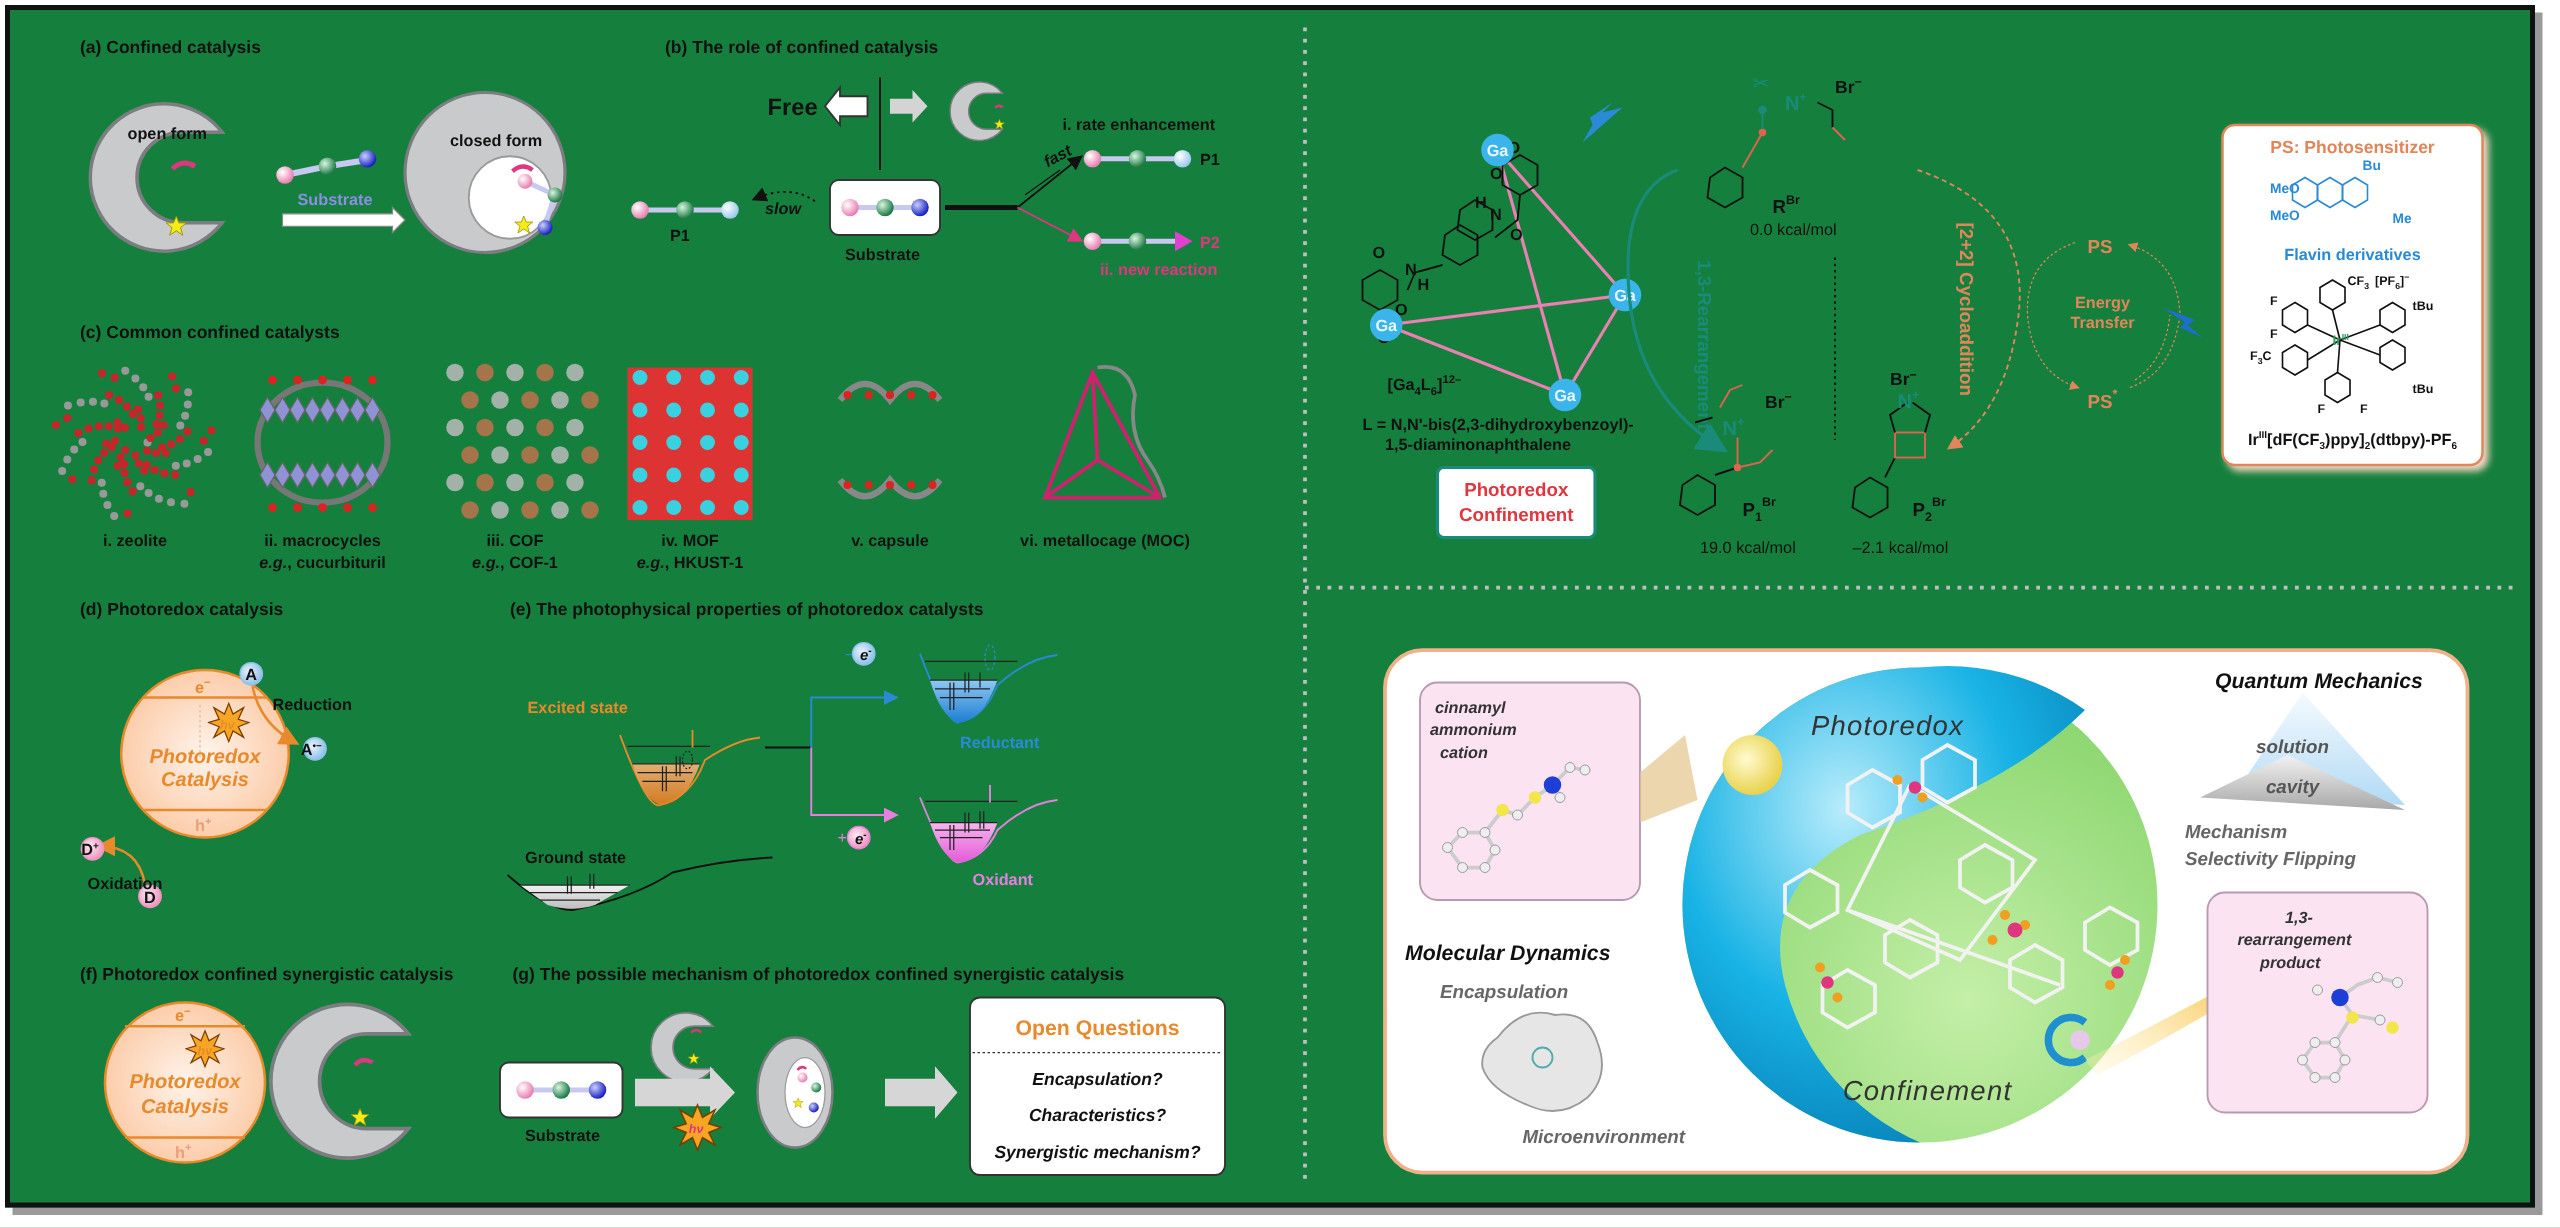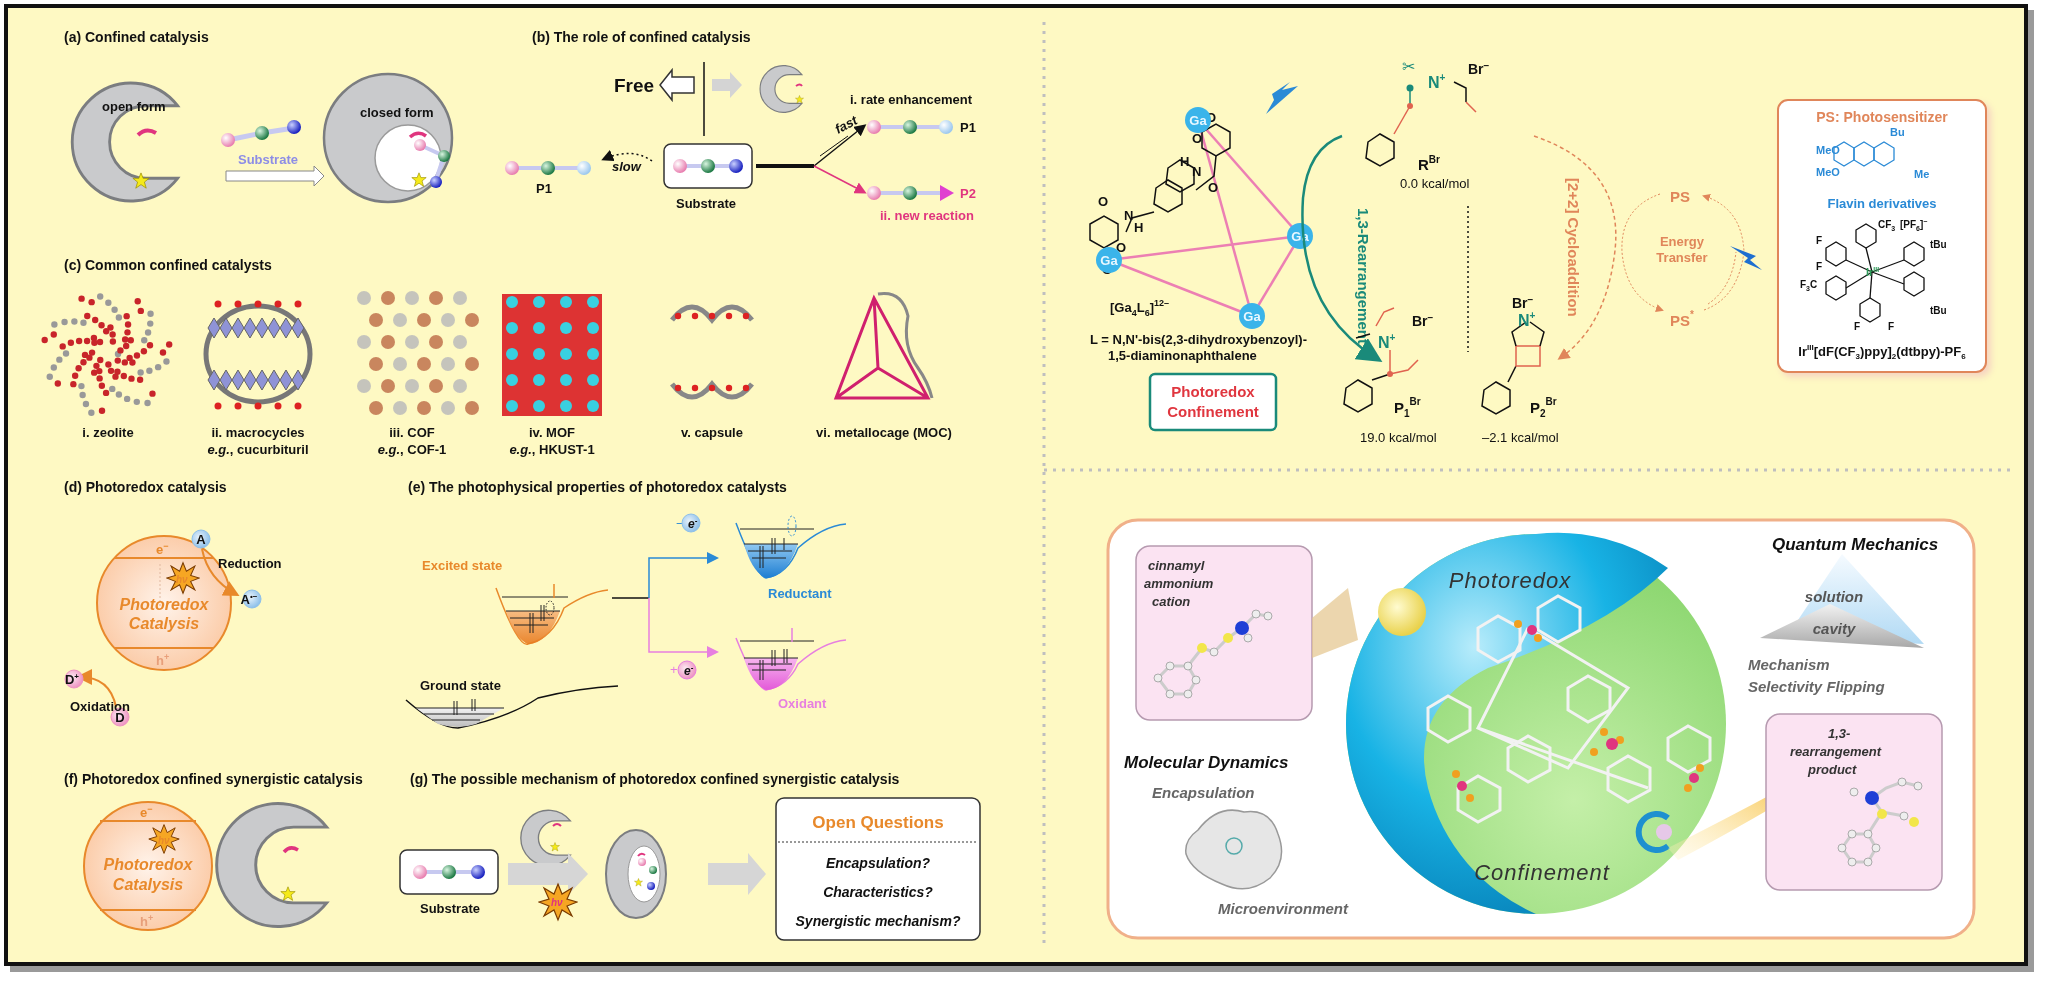--- a/index.html
+++ b/index.html
@@ -1,17 +1,17 @@
 <!DOCTYPE html>
 <html><head>
 <meta charset="utf-8">
 <style>
   html,body{margin:0;padding:0;background:#ffffff;}
   body{width:2048px;height:982px;position:relative;overflow:hidden;font-family:"Liberation Sans",sans-serif;}
-  #frame{position:absolute;left:4px;top:4px;width:2024px;height:962px;border:4px solid #111;background:#fef9c3;box-shadow:6px 6px 0 #9a9a9a;box-sizing:border-box;}
+  #frame{position:absolute;left:4px;top:4px;width:2024px;height:962px;border:4px solid #111;background:#15803d;box-shadow:6px 6px 0 #9a9a9a;box-sizing:border-box;}
   svg text{font-family:"Liberation Sans",sans-serif;}
   .ttl{font-weight:bold;font-size:14px;fill:#111;}
   .lbl{font-weight:bold;font-size:13px;fill:#111;}
 </style>
 </head>
 <body>
 
 <div id="frame">
 <svg width="2016" height="954" viewBox="0 0 2016 954" xmlns="http://www.w3.org/2000/svg">
   <defs>

